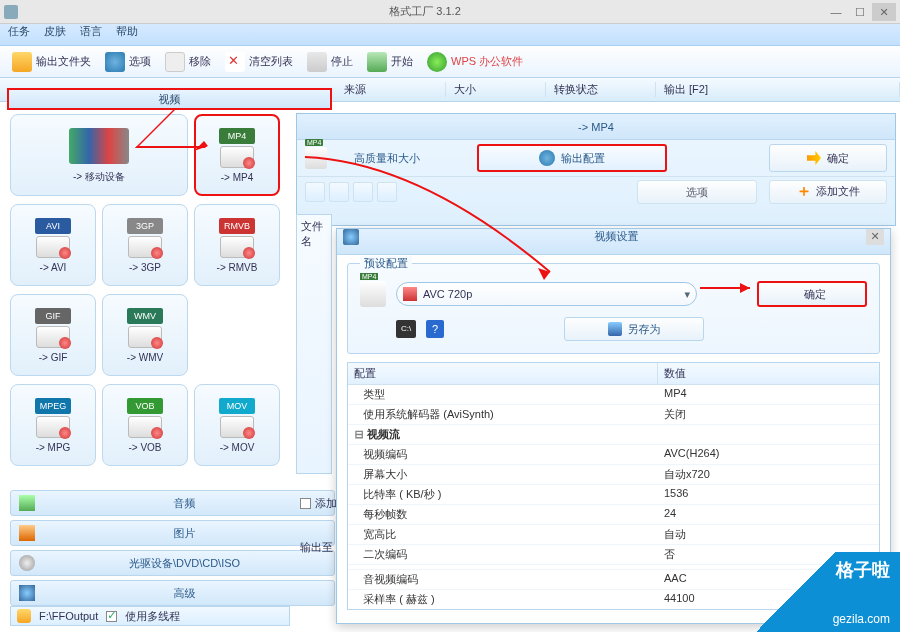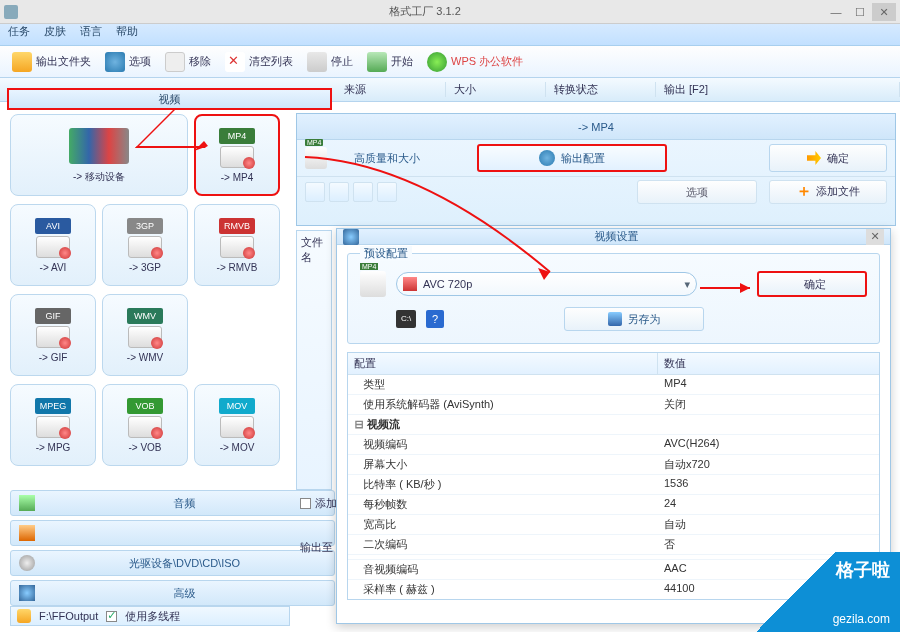--- a/index.html
+++ b/index.html
@@ -64,25 +64,25 @@
 .outcfg .gear{width:16px;height:16px;background:radial-gradient(#6fb3e0,#2a7ab0);border-radius:50%}
 .okbtn{width:118px;height:28px;background:linear-gradient(#fefefe,#e8f2fa);border:1px solid #b8d6ee;border-radius:3px;display:flex;align-items:center;justify-content:center;gap:6px;color:#335}
 .okbtn .ar{width:14px;height:14px}
 .ar-o{background:linear-gradient(90deg,#f90,#fc0);clip-path:polygon(0 30%,60% 30%,60% 0,100% 50%,60% 100%,60% 70%,0 70%)}
 .ar-p{background:linear-gradient(90deg,#f60,#f90);clip-path:polygon(0 30%,60% 30%,60% 0,100% 50%,60% 100%,60% 70%,0 70%)}
 .rtrow2{height:30px;display:flex;align-items:center;padding:0 8px;gap:4px;border-top:1px solid #cfe2f0}
 .smic{width:20px;height:20px;background:linear-gradient(#f4faff,#dcefff);border:1px solid #cfe2f0;border-radius:2px}
 .optbtn{margin-left:auto;width:120px;height:24px;background:linear-gradient(#fefefe,#e8f2fa);border:1px solid #cfe2f0;border-radius:3px;text-align:center;line-height:22px;color:#556}
 .addbtn{width:118px;height:24px;margin-left:8px;background:linear-gradient(#fefefe,#e8f2fa);border:1px solid #cfe2f0;border-radius:3px;display:flex;align-items:center;justify-content:center;gap:4px;color:#335}
 .plus{color:#f80;font-size:16px;font-weight:bold}
-.filestrip{position:absolute;left:296px;top:230px;width:36px;height:260px;background:linear-gradient(#f6fbff,#e8f4ff);border:1px solid #b8d6ee;padding:4px;color:#335;writing-mode:horizontal-tb}
+.filestrip{position:absolute;left:296px;top:214px;width:36px;height:260px;background:linear-gradient(#f6fbff,#e8f4ff);border:1px solid #b8d6ee;padding:4px;color:#335;writing-mode:horizontal-tb}
 .addcfg{position:absolute;left:300px;top:496px;display:flex;align-items:center;gap:4px;color:#335}
 .outlbl{position:absolute;left:300px;top:540px;color:#335}
 .dlg{position:absolute;left:336px;top:228px;width:555px;height:396px;background:#fff;border:1px solid #9fc7e6;box-shadow:0 3px 10px rgba(0,0,0,.2)}
-.dlghdr{height:16px;background:linear-gradient(#e2f1ff,#cfe6fa);border-bottom:1px solid #b8d6ee;display:flex;align-items:center;padding:0 6px}
+.dlghdr{height:26px;background:linear-gradient(#e2f1ff,#cfe6fa);border-bottom:1px solid #b8d6ee;display:flex;padding:0 6px}
 .dlghdr .dic{width:16px;height:16px;background:radial-gradient(#8cf,#369);border-radius:2px;margin-right:8px}
 .dlghdr .dt{flex:1;text-align:center;color:#2a5a8a}
 .dlghdr .dx{width:18px;height:16px;background:#ddd;text-align:center;line-height:14px;color:#666}
 .dlgbody{padding:8px 10px}
 .fset{border:1px solid #b8d6ee;border-radius:3px;padding:10px 12px 12px;margin-bottom:8px;background:linear-gradient(#f6fbff,#edf6fe)}
 .flegend{color:#2a5a8a;font-size:11px;padding:0 4px;background:#f6fbff;position:relative;top:-18px;display:inline-block}
 .frow{display:flex;align-items:center;gap:10px;margin-top:-8px}
 .frow .ic{width:26px;height:26px;background:linear-gradient(#fff,#ddd);border-radius:3px;position:relative}
 .frow .ic::before{content:"MP4";position:absolute;top:-8px;font-size:7px;background:#3a7d3a;color:#fff;padding:0 2px}
 .combo{flex:1;height:24px;background:linear-gradient(#fff,#f2f8fd);border:1px solid #9fc7e6;border-radius:12px;display:flex;align-items:center;padding:0 6px;color:#335}
@@ -248,20 +248,21 @@
   </div>
 </div>
 
 <div class="catpanel">
   <div class="catbar">
       <span class="caticon ci-audio"></span>
       <span style="flex:1;text-align:center">音频</span>
     </div>
   <div class="catbar">
       <span class="caticon ci-pic"></span>
+      <span style="flex:1;text-align:center">图片</span>
     </div>
   <div class="catbar">
       <span class="caticon ci-disc"></span>
       <span style="flex:1;text-align:center">光驱设备\DVD\CD\ISO</span>
     </div>
   <div class="catbar">
       <span class="caticon ci-adv"></span>
       <span style="flex:1;text-align:center">高级</span>
     </div>
 </div>

